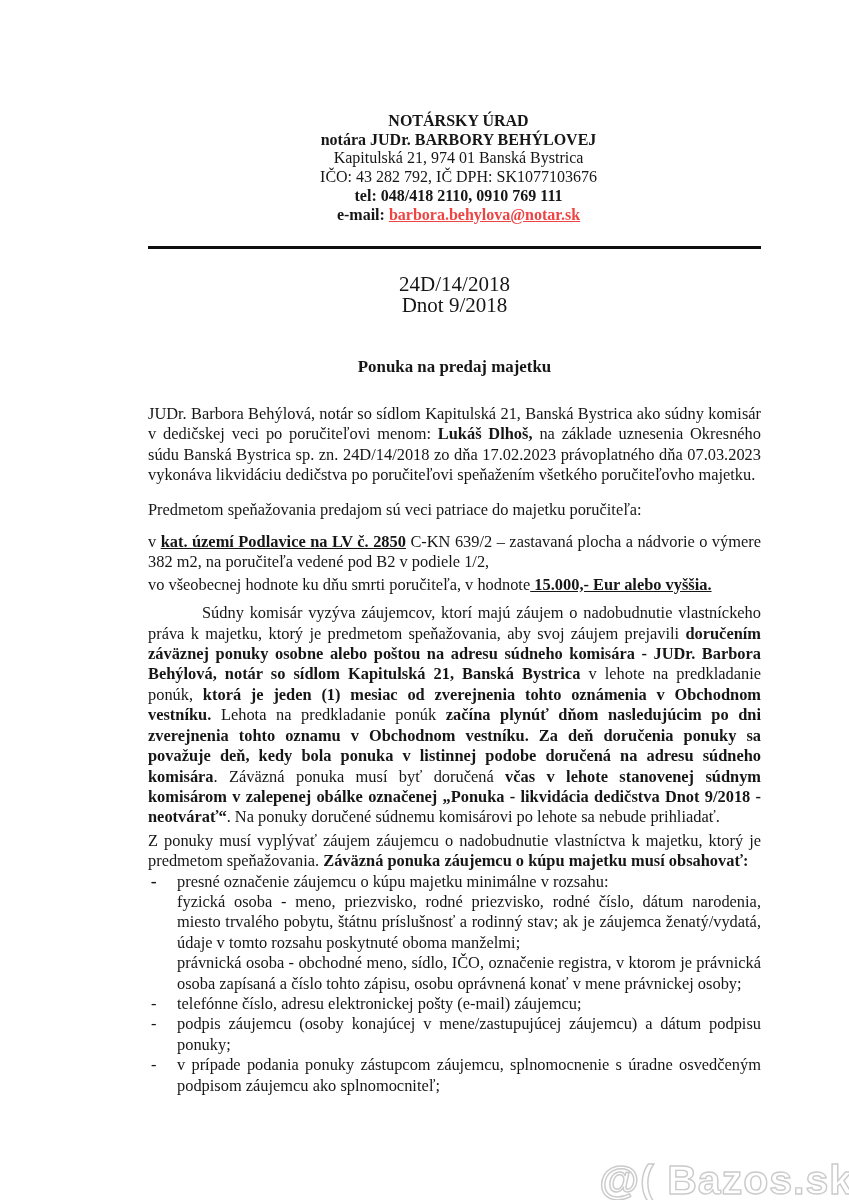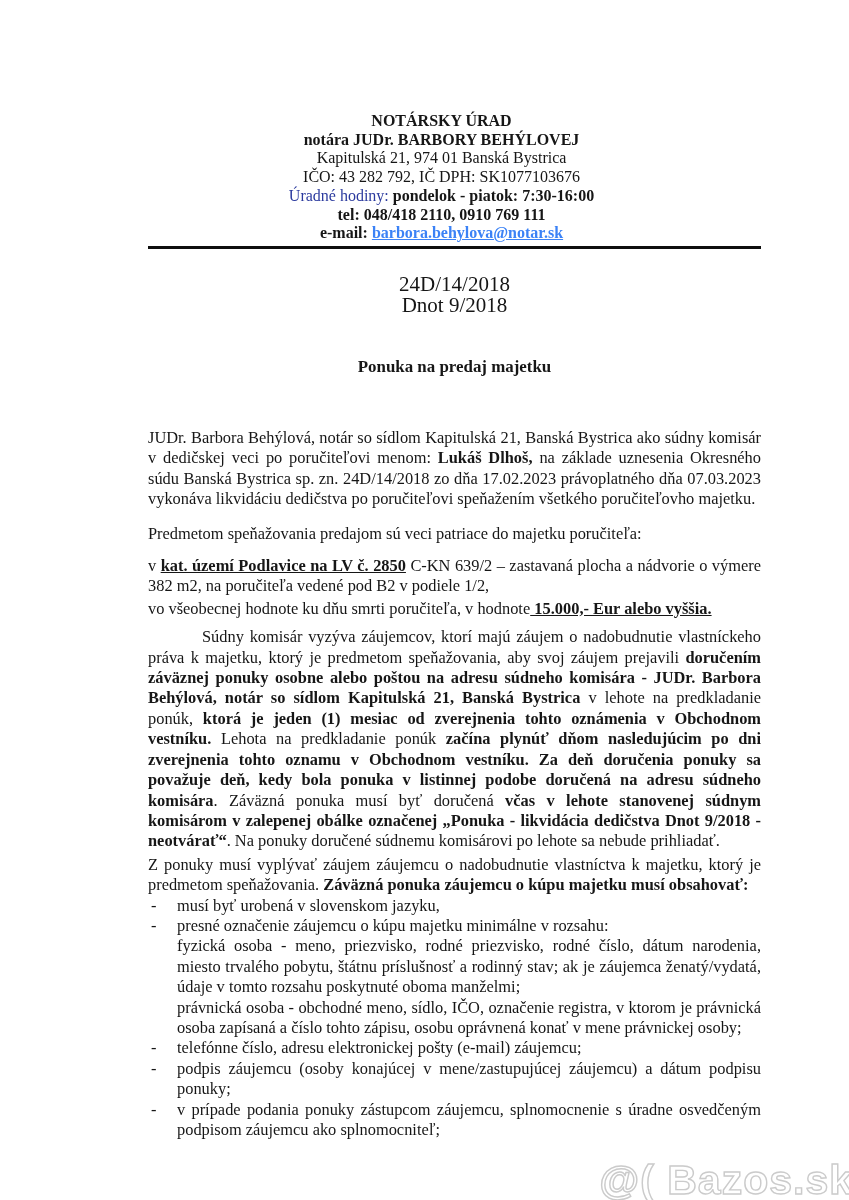--- a/index.html
+++ b/index.html
@@ -5,42 +5,42 @@
   html,body{margin:0;padding:0;}
   body{
     width:849px;height:1200px;background:#ffffff;
     font-family:"Liberation Serif", serif;color:#161616;
     -webkit-font-smoothing:antialiased;
   }
   .page{position:relative;width:849px;height:1200px;overflow:hidden;background:#ffffff;}
 
   
   .letterhead{
-    position:absolute;left:135px;top:112px;width:613px;
+    position:absolute;left:152px;top:112px;width:613px;
     text-align:center;font-size:16px;line-height:18.7px;
   }
   .b{font-weight:700;}
   .hours-label{color:#2b3a9e;}
-  .email{color:#3b82f6;text-decoration:underline;font-weight:700;cursor:pointer;}
+  .email{color:#ef4444;text-decoration:underline;font-weight:700;cursor:pointer;}
 
   .rule{position:absolute;left:148px;top:246px;width:613px;height:3px;background:#0e0e0e;}
 
   .ref{
     position:absolute;left:148px;top:274px;width:613px;
     text-align:center;font-size:21px;line-height:21px;
   }
 
   .doc-title{
     position:absolute;left:148px;top:356px;width:613px;margin:0;
     text-align:center;font-weight:700;font-size:16.9px;line-height:21.5px;
   }
 
   
   .body{
-    position:absolute;left:148px;top:428px;width:613px;
+    position:absolute;left:148px;top:404px;width:613px;
     font-size:16.4px;line-height:20.4px;
   }
   .body p{margin:0;text-align:justify;}
   .p2{margin-top:14px !important;}
   .p3a{margin-top:12px !important;}
   .p3b{margin-top:2px !important;text-align:left !important;}
   .p4{margin-top:8px !important;text-indent:54px;}
   .p5{margin-top:3px !important;}
   .li{position:relative;padding-left:29px;text-align:justify;margin:0;}
   .li .marker{position:absolute;left:3px;top:0;}
@@ -58,21 +58,20 @@
 </head>
 <body>
 
 <div class="page">
 
   <header class="letterhead">
     <div class="b">NOTÁRSKY ÚRAD</div>
     <div class="b">notára JUDr. BARBORY BEHÝLOVEJ</div>
     <div>Kapitulská 21, 974 01 Banská Bystrica</div>
     <div>IČO: 43 282 792, IČ DPH: SK1077103676</div>
-    <div><span class="hours-label">Úradné hodiny: </span><span class="b">pondelok - piatok: 7:30-16:00</span></div>
     <div class="b">tel: 048/418 2110, 0910 769 111</div>
     <div><span class="b">e-mail: </span><a class="email">barbora.behylova@notar.sk</a></div>
   </header>
 
   <div class="rule"></div>
 
   <div class="ref">
     <div>24D/14/2018</div>
     <div>Dnot 9/2018</div>
   </div>
@@ -84,21 +83,20 @@
   <main class="body">
     <p><span>JUDr. Barbora Behýlová, notár so sídlom Kapitulská 21, Banská Bystrica  ako súdny komisár v dedičskej veci po poručiteľovi menom: </span><span style="font-weight: 700;">Lukáš Dlhoš,</span><span>  na základe uznesenia Okresného súdu Banská Bystrica sp. zn. 24D/14/2018 zo dňa 17.02.2023 právoplatného dňa 07.03.2023 vykonáva likvidáciu dedičstva po poručiteľovi speňažením všetkého poručiteľovho majetku.</span></p>
     <p class="p2">Predmetom speňažovania predajom sú veci patriace do majetku poručiteľa:</p>
     <p class="p3a"><span>v </span><span style="font-weight: 700; text-decoration: underline;">kat. území Podlavice na LV č. 2850</span><span> C-KN 639/2 – zastavaná plocha a nádvorie o výmere 382 m2, na poručiteľa vedené pod B2 v podiele 1/2,</span></p>
     <p class="p3b"><span>vo všeobecnej  hodnote ku dňu smrti poručiteľa, v hodnote</span><span style="font-weight: 700; text-decoration: underline;"> 15.000,- Eur alebo vyššia.</span></p>
     <p class="p4"><span>Súdny komisár vyzýva záujemcov, ktorí majú záujem o nadobudnutie vlastníckeho práva k majetku, ktorý je predmetom speňažovania, aby svoj záujem prejavili </span><span style="font-weight: 700;">doručením záväznej ponuky osobne alebo poštou na adresu súdneho komisára - JUDr. Barbora Behýlová, notár so sídlom Kapitulská 21, Banská Bystrica</span><span>  v lehote na predkladanie ponúk, </span><span style="font-weight: 700;">ktorá je jeden (1) mesiac od zverejnenia tohto oznámenia v Obchodnom vestníku.</span><span> Lehota na predkladanie ponúk </span><span style="font-weight: 700;">začína plynúť dňom nasledujúcim po dni zverejnenia tohto oznamu v Obchodnom vestníku. Za deň doručenia ponuky sa považuje deň, kedy bola ponuka v listinnej podobe doručená na adresu súdneho komisára</span><span>. Záväzná ponuka musí byť doručená </span><span style="font-weight: 700;">včas v lehote stanovenej súdnym komisárom v zalepenej obálke označenej „Ponuka - likvidácia dedičstva Dnot 9/2018 - neotvárať“</span><span>. Na ponuky doručené súdnemu komisárovi  po lehote sa nebude prihliadať.</span></p>
     <p class="p5"><span>Z ponuky musí vyplývať záujem záujemcu o nadobudnutie vlastníctva k majetku, ktorý je predmetom speňažovania. </span><span style="font-weight: 700;">Záväzná ponuka záujemcu o kúpu majetku musí obsahovať:</span></p>
 
     <div class="li">
       <span class="marker">-</span>
-      <span>musí byť urobená v slovenskom jazyku,</span>
     </div>
     <div class="li">
       <span class="marker">-</span>
       <span>presné označenie záujemcu o kúpu majetku minimálne v rozsahu:</span>
     </div>
     <div class="li-sub">fyzická osoba - meno, priezvisko, rodné priezvisko, rodné číslo, dátum narodenia, miesto trvalého pobytu, štátnu príslušnosť a rodinný stav; ak je záujemca ženatý/vydatá, údaje v tomto rozsahu poskytnuté oboma manželmi;</div>
     <div class="li-sub">právnická osoba - obchodné meno, sídlo, IČO, označenie registra, v ktorom je právnická osoba zapísaná a číslo tohto zápisu, osobu oprávnená konať v mene právnickej osoby;</div>
     <div class="li">
       <span class="marker">-</span>
       <span>telefónne číslo, adresu elektronickej pošty (e-mail) záujemcu;</span>

